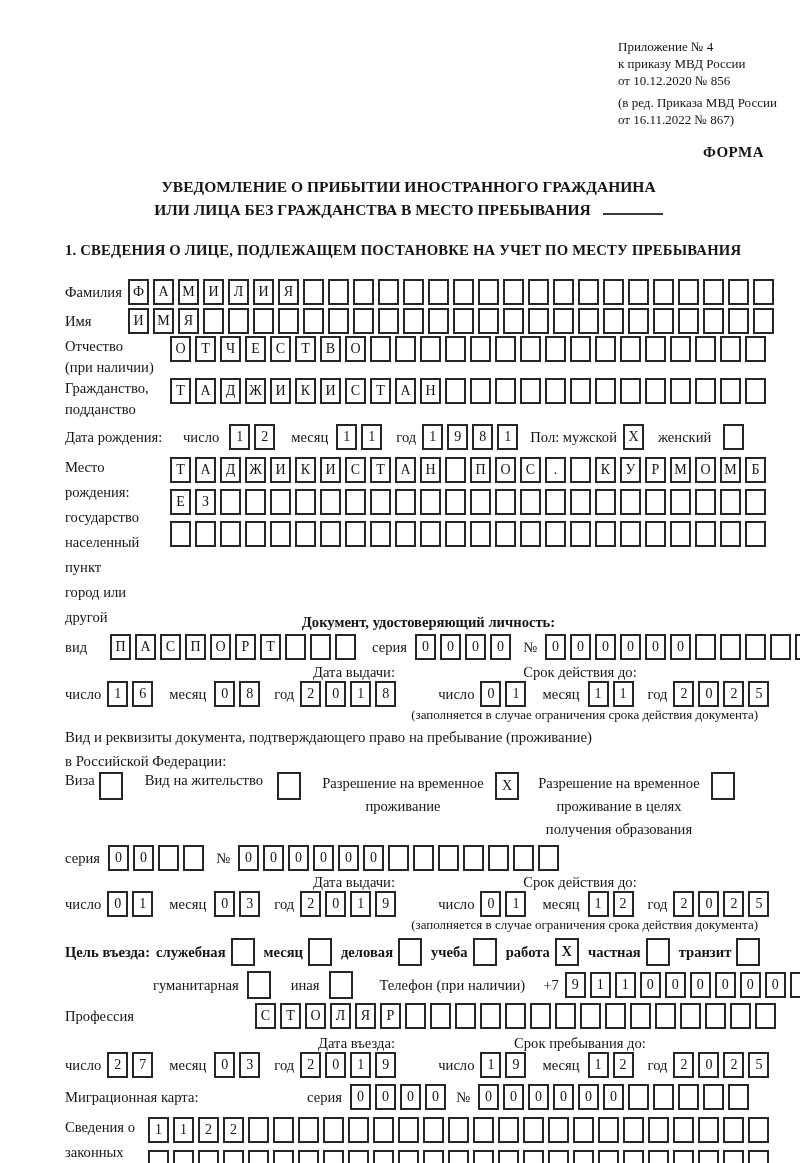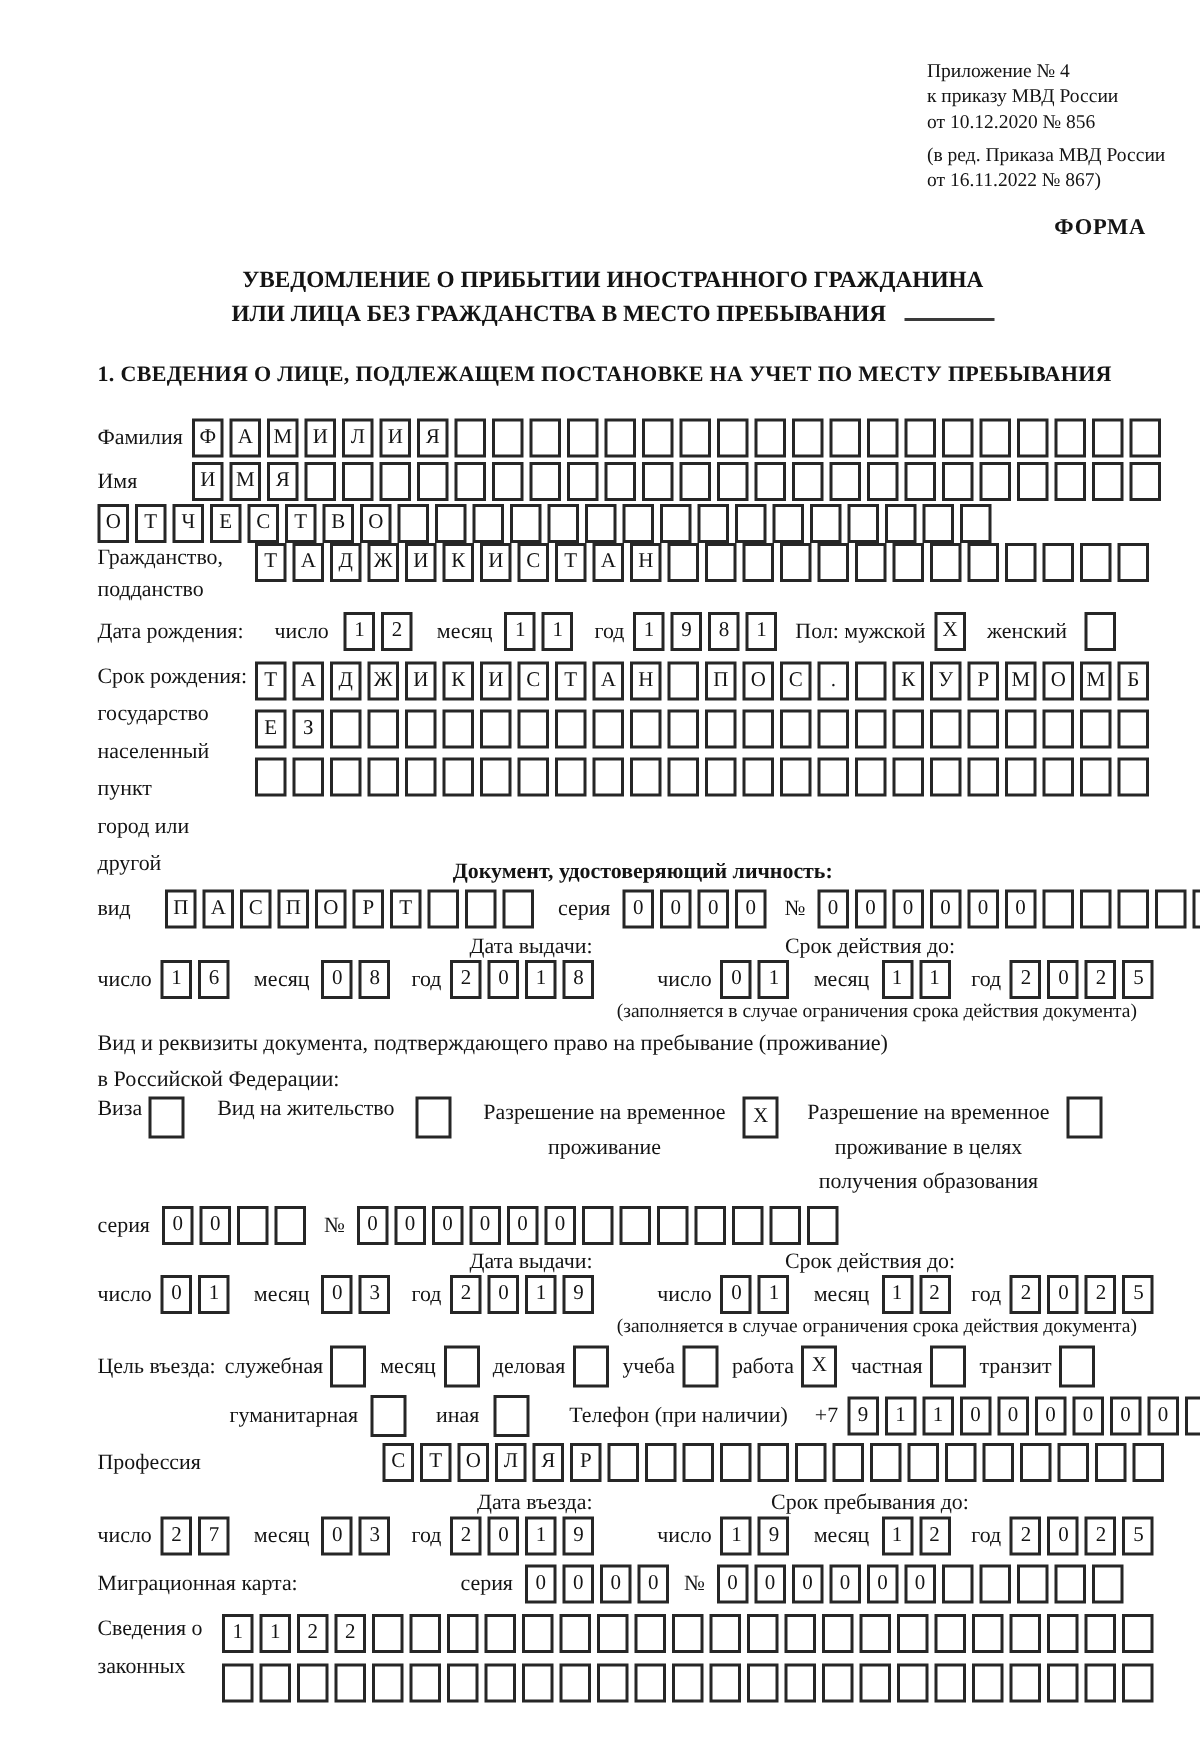--- a/index.html
+++ b/index.html
@@ -115,20 +115,24 @@
         <span class="cell"></span>
         <span class="cell"></span>
         <span class="cell"></span>
         <span class="cell"></span>
         <span class="cell"></span>
         <span class="cell"></span>
       </span>
   </div>
 
   <div class="frow" style="margin-top:2px;align-items:flex-start;">
+    <span class="lab2" style="width:105px;line-height:21px;">
+      <div>Отчество</div>
+      <div>(при наличии)</div>
+    </span>
     <span class="cells">
         <span class="cell">О</span>
         <span class="cell">Т</span>
         <span class="cell">Ч</span>
         <span class="cell">Е</span>
         <span class="cell">С</span>
         <span class="cell">Т</span>
         <span class="cell">В</span>
         <span class="cell">О</span>
         <span class="cell"></span>
@@ -207,21 +211,21 @@
         <span class="cell">X</span>
       </span>
     <span class="lab" style="margin:0 12px 0 10px;">женский</span>
     <span class="cells">
         <span class="cell"></span>
       </span>
   </div>
 
   <div class="frow" style="margin-top:5px;align-items:flex-start;">
     <span class="lab2" style="width:105px;line-height:25px;">
-      <div>Срок рождения:</div>
+      <div>Место рождения:</div>
       <div>государство</div>
       <div>населенный пункт</div>
       <div>город или другой</div>
     </span>
     <span style="flex:none;">
       <div class="cells" style="margin-top:2px;">
           <span class="cell">Т</span>
           <span class="cell">А</span>
           <span class="cell">Д</span>
           <span class="cell">Ж</span>
@@ -465,21 +469,21 @@
     <span class="lab" style="margin:0 6px 0 10px;">год</span>
     <span class="cells">
         <span class="cell">2</span>
         <span class="cell">0</span>
         <span class="cell">2</span>
         <span class="cell">5</span>
       </span>
   </div>
   <div class="note">(заполняется в случае ограничения срока действия документа)</div>
 
-  <div class="frow" style="margin-top:5px;">
+  <div class="frow" style="margin-top:5px;font-weight:bold;">
     <span class="lab">Цель въезда:</span>
     <span class="pair" style="margin-left:6px;">
       <span class="lab">служебная</span>
       <span class="cells cbx" style="margin-left:5px;">
           <span class="cell"></span>
         </span>
     </span>
     <span class="pair" style="margin-left:9px;">
       <span class="lab">месяц</span>
       <span class="cells cbx" style="margin-left:5px;">

